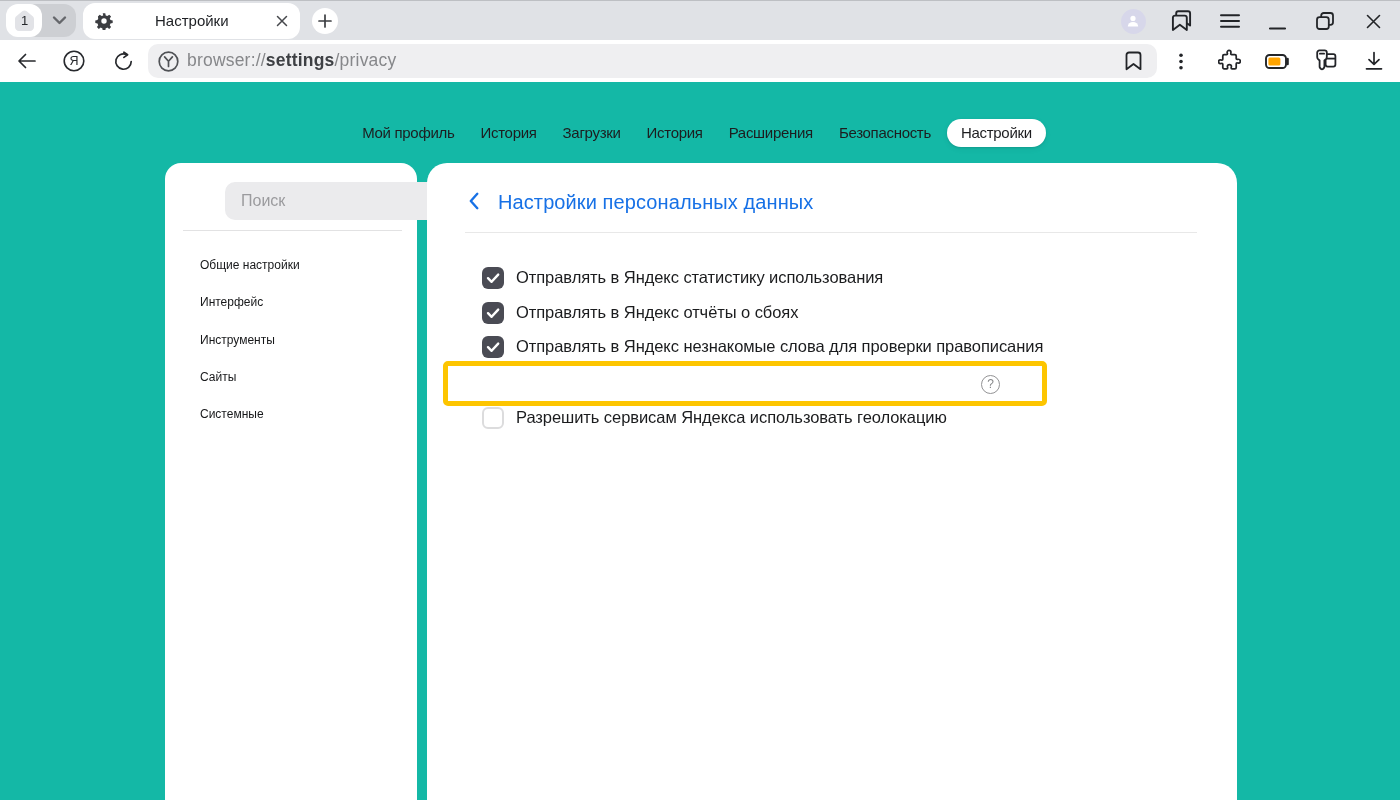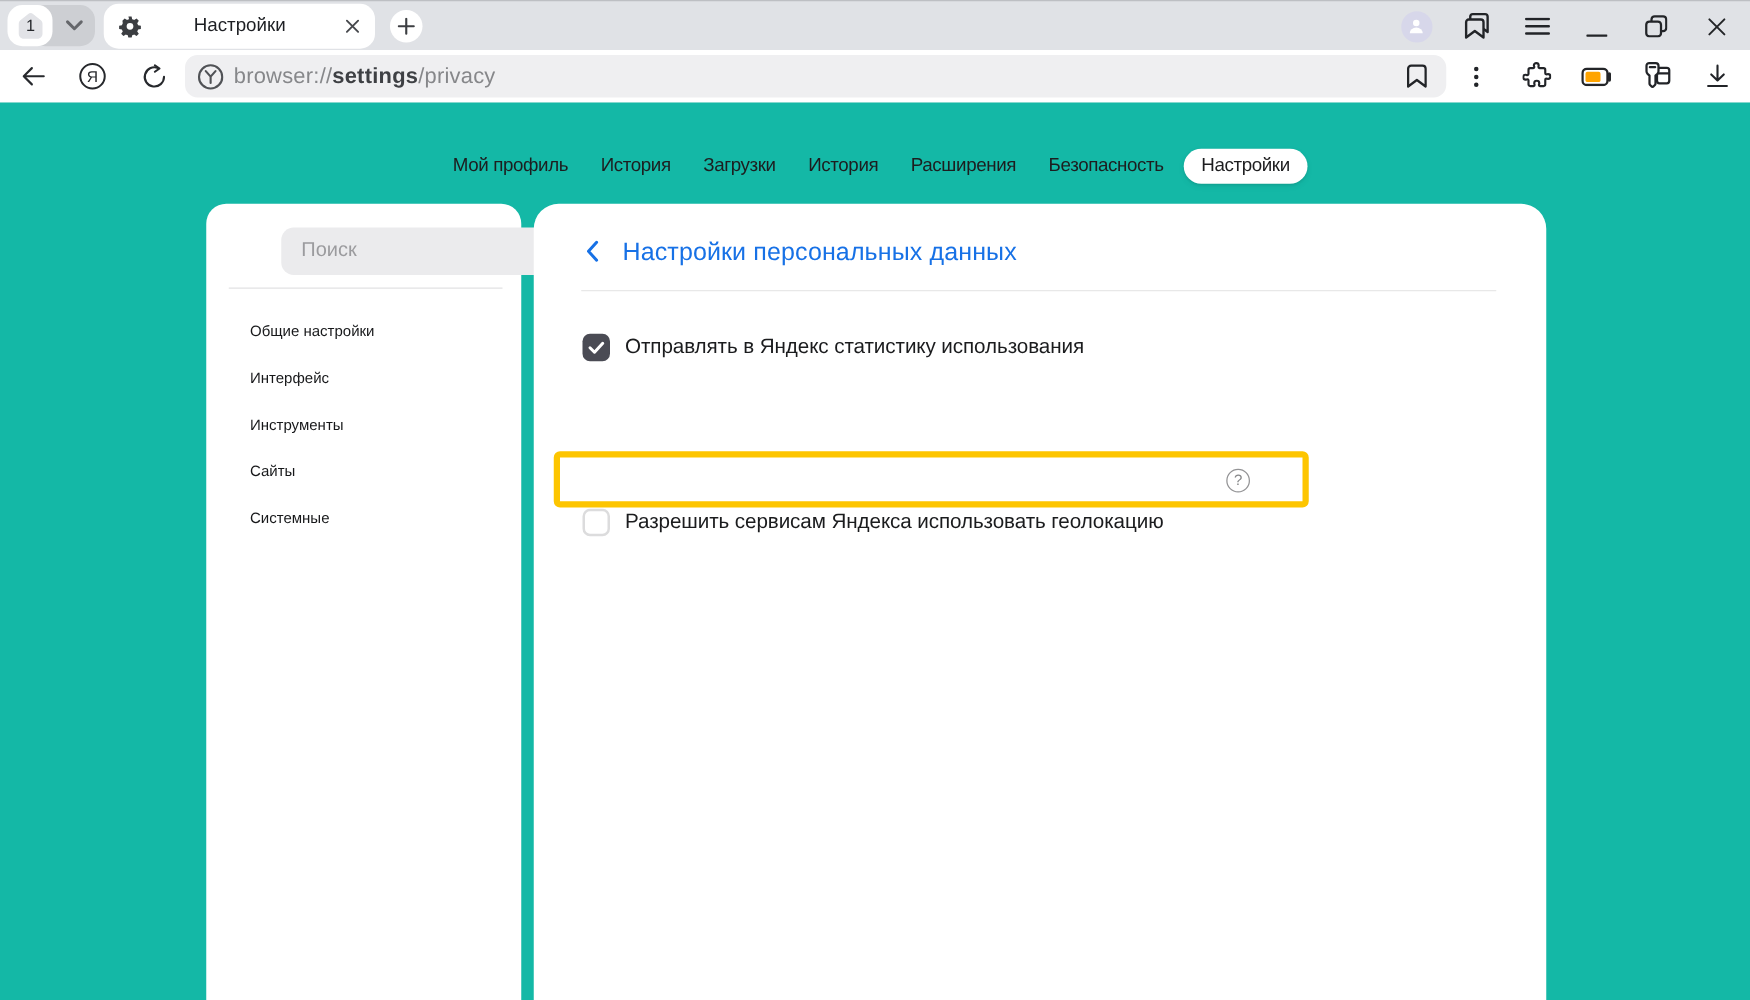--- a/index.html
+++ b/index.html
@@ -25,21 +25,21 @@
   #navtabs { left:4px; top:35px; width:1400px; height:31px; display:flex; justify-content:center; align-items:center; gap:26px; font-size:15px; letter-spacing:-0.3px; color:#1d1d1f; }
   #navtabs .sel { background:#fff; border-radius:14px; height:28px; line-height:28px; padding:0 14px; margin-left:-10px; box-shadow:0 1px 2px rgba(0,0,0,.10), 0 2px 6px rgba(0,0,0,.06); }
   #sidebar { left:165px; top:81px; width:252px; height:637px; background:#fff; border-radius:16px 16px 0 0; }
   #search { left:18px; top:19px; width:219px; height:38px; background:#ebebed; border-radius:10px; font-size:16px; color:#9b9b9e; line-height:38px; padding-left:16px;margin-left:42px; }
   #sdiv { left:18px; top:67px; width:219px; height:1px; background:#e2e2e3; }
   .sitem { left:35px; font-size:12px; color:#17181a; line-height:20px; }
   #main { left:427px; top:81px; width:810px; height:637px; background:#fff; border-radius:20px 20px 0 0; }
   #hchev { left:42px; top:29px; }
   #htitle { left:71px; top:27px; font-size:20px; line-height:25px; color:#1771e6; font-weight:500; letter-spacing:.1px; }
   #mdiv { left:38px; top:69px; width:732px; height:1px; background:#e8e8e8; }
-  .row { left:0; width:810px; height:22px; }
+  .row { left:16px; width:810px; height:22px; }
   .cb { position:absolute; left:39px; top:0; width:22px; height:22px; border-radius:6px; background:#4a4b54; }
   .cb.un { background:#fff; border:2px solid #dcdcdd; }
   .rtext { position:absolute; left:73px; top:1px; font-size:16.5px; letter-spacing:-0.07px; color:#1b1c1e; }
   #ybox { left:16px; top:198px; width:604px; height:45px; border:5px solid #fdc500; border-radius:5px; }
   #qcirc { left:554px; top:212px; width:19px; height:19px; border:1.5px solid #939395; border-radius:50%; font-size:12px; color:#87888a; text-align:center; line-height:17px; }
 </style>
 </head>
 <body>
   <div id="tabstrip" class="abs">
     <div id="grp-gray" class="abs"></div>
@@ -163,20 +163,32 @@
         <path d="M8.3 1.8 L1.8 9 L8.3 16.2" fill="none" stroke="#1771e6" stroke-width="2.4" stroke-linecap="round" stroke-linejoin="round"></path>
       </svg>
       <div id="htitle" class="abs">Настройки персональных данных</div>
       <div id="mdiv" class="abs"></div>
       <div class="row abs" style="top:104px">
         <div class="cb"><svg width="22" height="22" viewBox="0 0 22 22">
             <path d="M6 11.2 L9.6 14.8 L16.2 7.6" fill="none" stroke="#fff" stroke-width="2.4" stroke-linecap="round" stroke-linejoin="round"></path>
           </svg></div>
         <div class="rtext">Отправлять в Яндекс статистику использования</div>
       </div>
+      <div class="row abs" style="top:139px">
+        <div class="cb"><svg width="22" height="22" viewBox="0 0 22 22">
+            <path d="M6 11.2 L9.6 14.8 L16.2 7.6" fill="none" stroke="#fff" stroke-width="2.4" stroke-linecap="round" stroke-linejoin="round"></path>
+          </svg></div>
+        <div class="rtext">Отправлять в Яндекс отчёты о сбоях</div>
+      </div>
+      <div class="row abs" style="top:173px">
+        <div class="cb"><svg width="22" height="22" viewBox="0 0 22 22">
+            <path d="M6 11.2 L9.6 14.8 L16.2 7.6" fill="none" stroke="#fff" stroke-width="2.4" stroke-linecap="round" stroke-linejoin="round"></path>
+          </svg></div>
+        <div class="rtext">Отправлять в Яндекс незнакомые слова для проверки правописания</div>
+      </div>
       <div id="ybox" class="abs"></div>
       <div id="qcirc" class="abs">?</div>
       <div class="row abs" style="top:244px">
         <div class="cb un"></div>
         <div class="rtext">Разрешить сервисам Яндекса использовать геолокацию</div>
       </div>
     </div>
   </div>
 
 </body></html>

